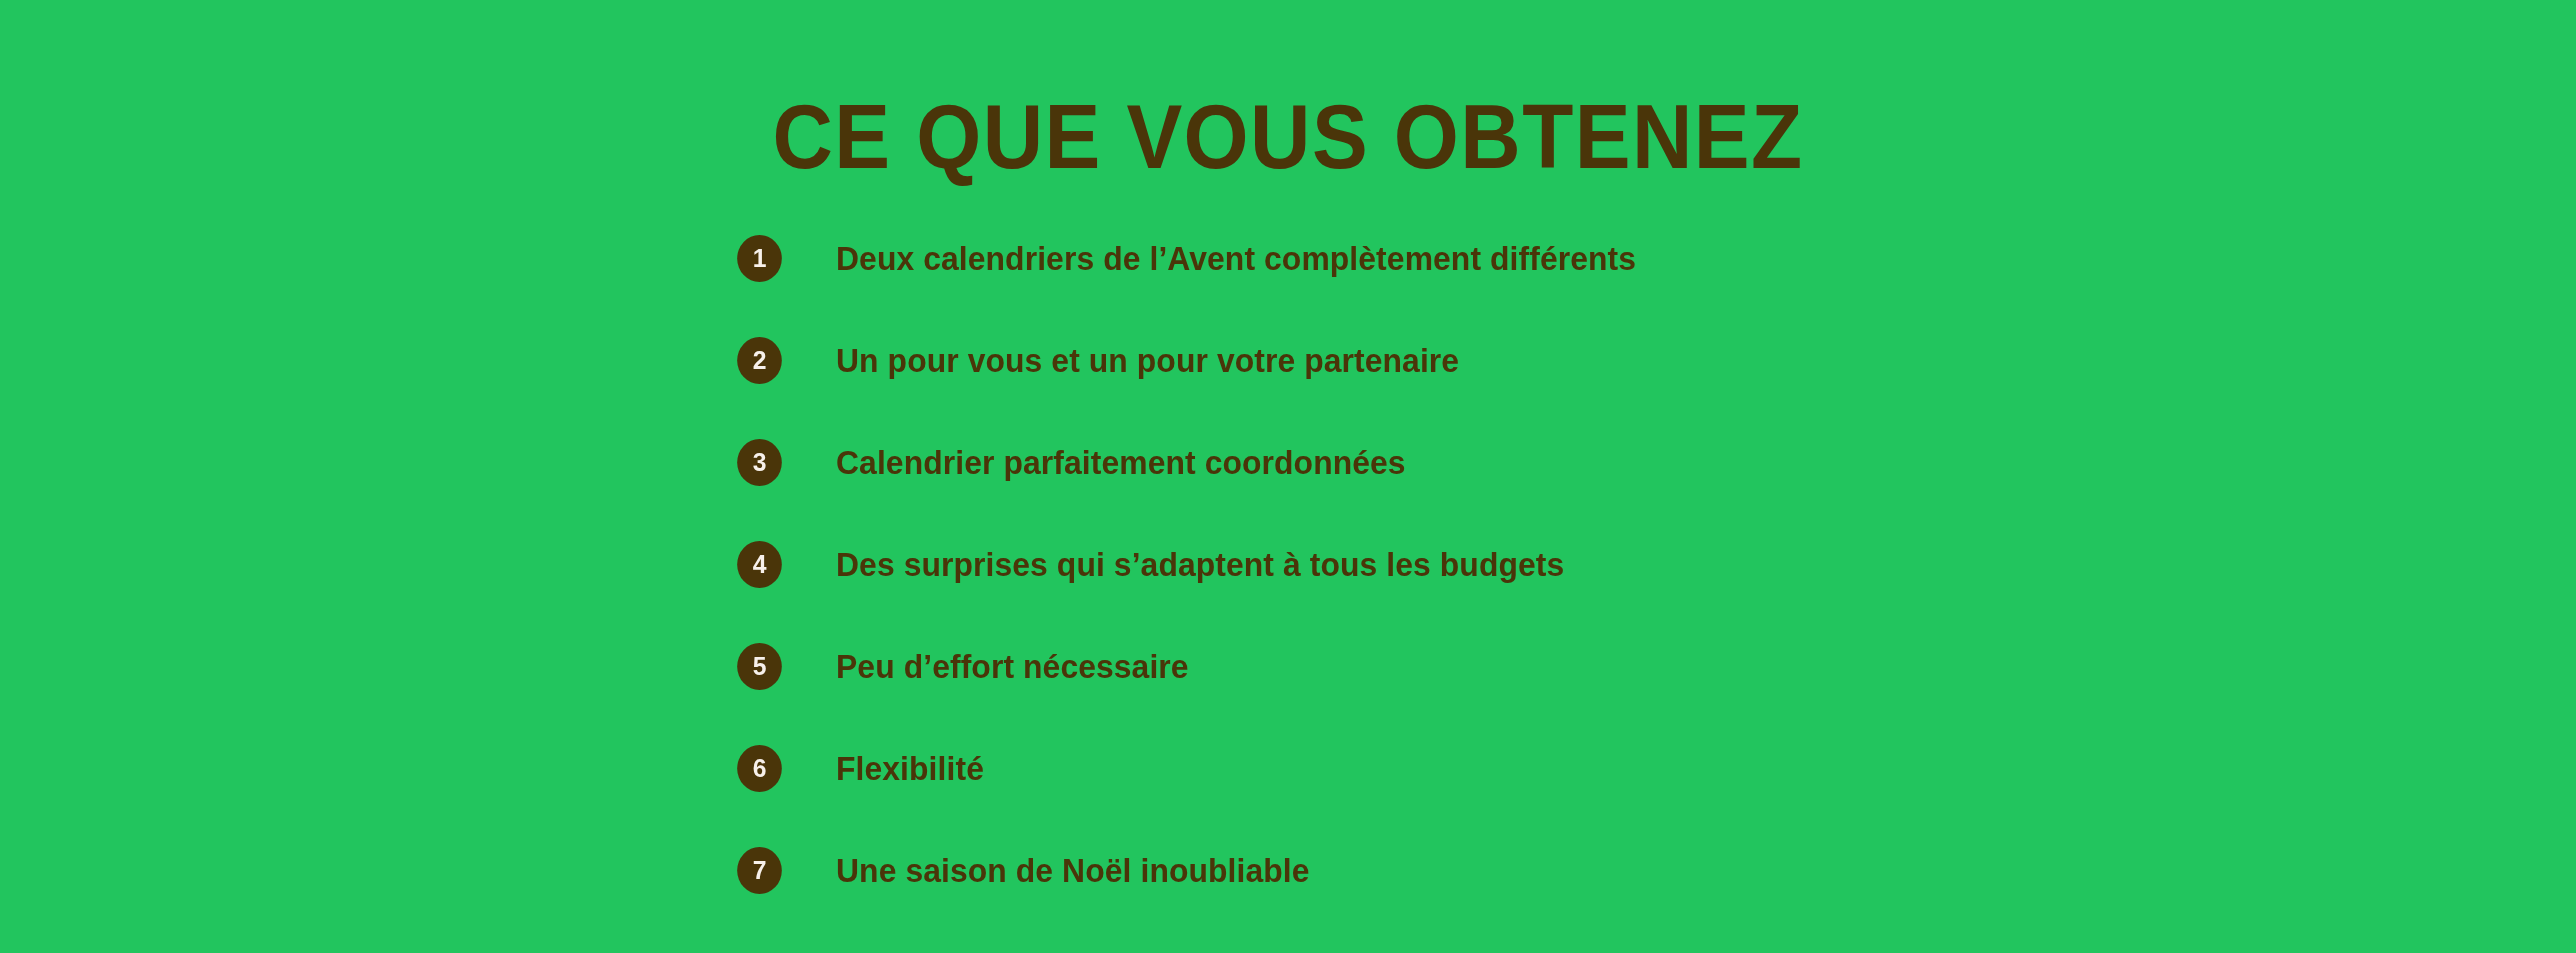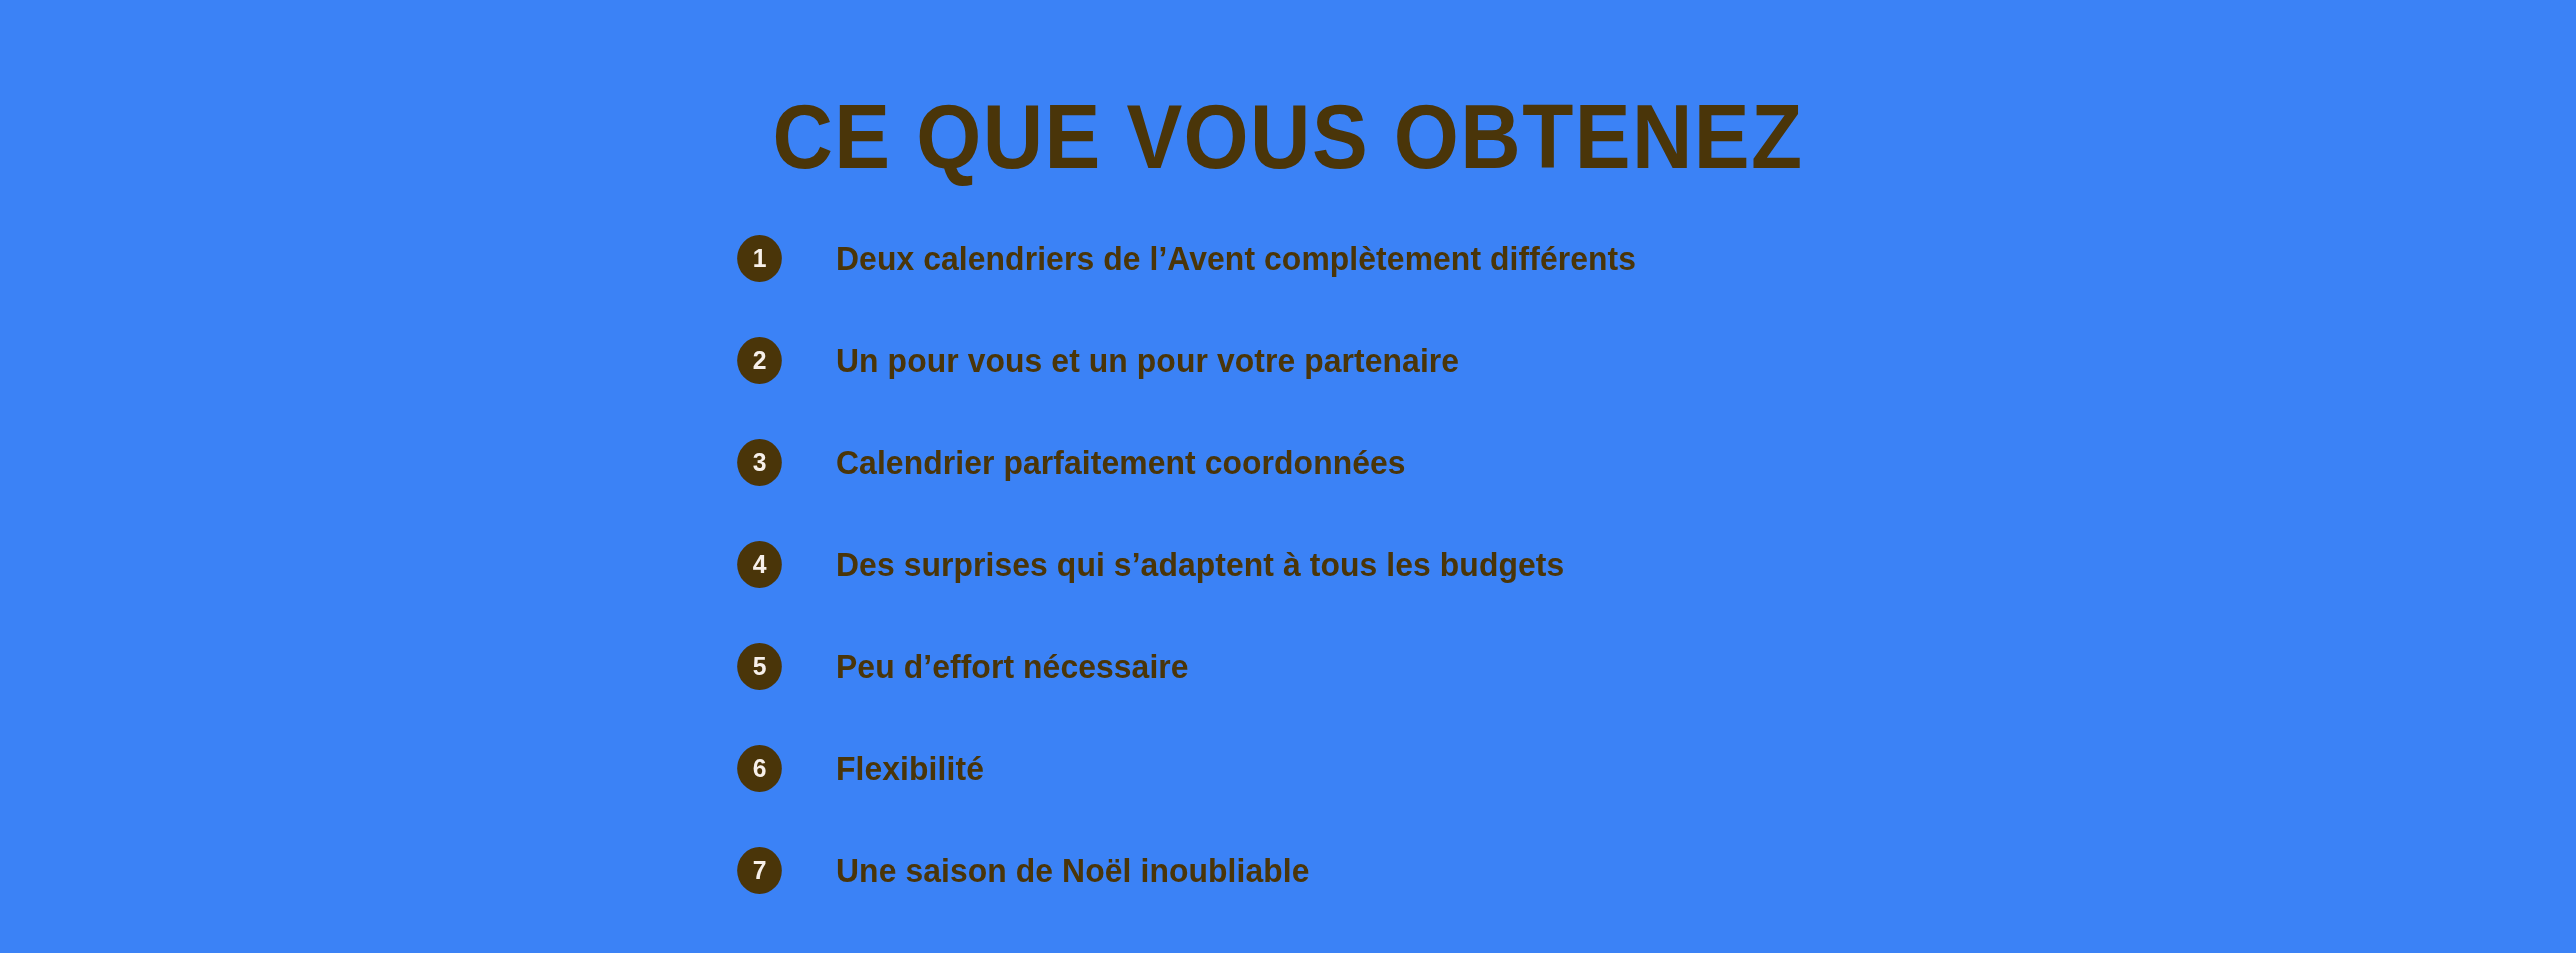--- a/index.html
+++ b/index.html
@@ -14,21 +14,21 @@
     overflow: hidden;
     background: #F5EDE7;
     font-family: "Liberation Sans", sans-serif;
     -webkit-font-smoothing: antialiased;
   }
 
   .page {
     position: relative;
     width: 2576px;
     height: 953px;
-    background: #3b82f6;
+    background: #22c55e;
     box-sizing: border-box;
   }
 
   
   .title {
     position: absolute;
     top: 27px;
     left: 0;
     width: 2576px;
     text-align: center;

